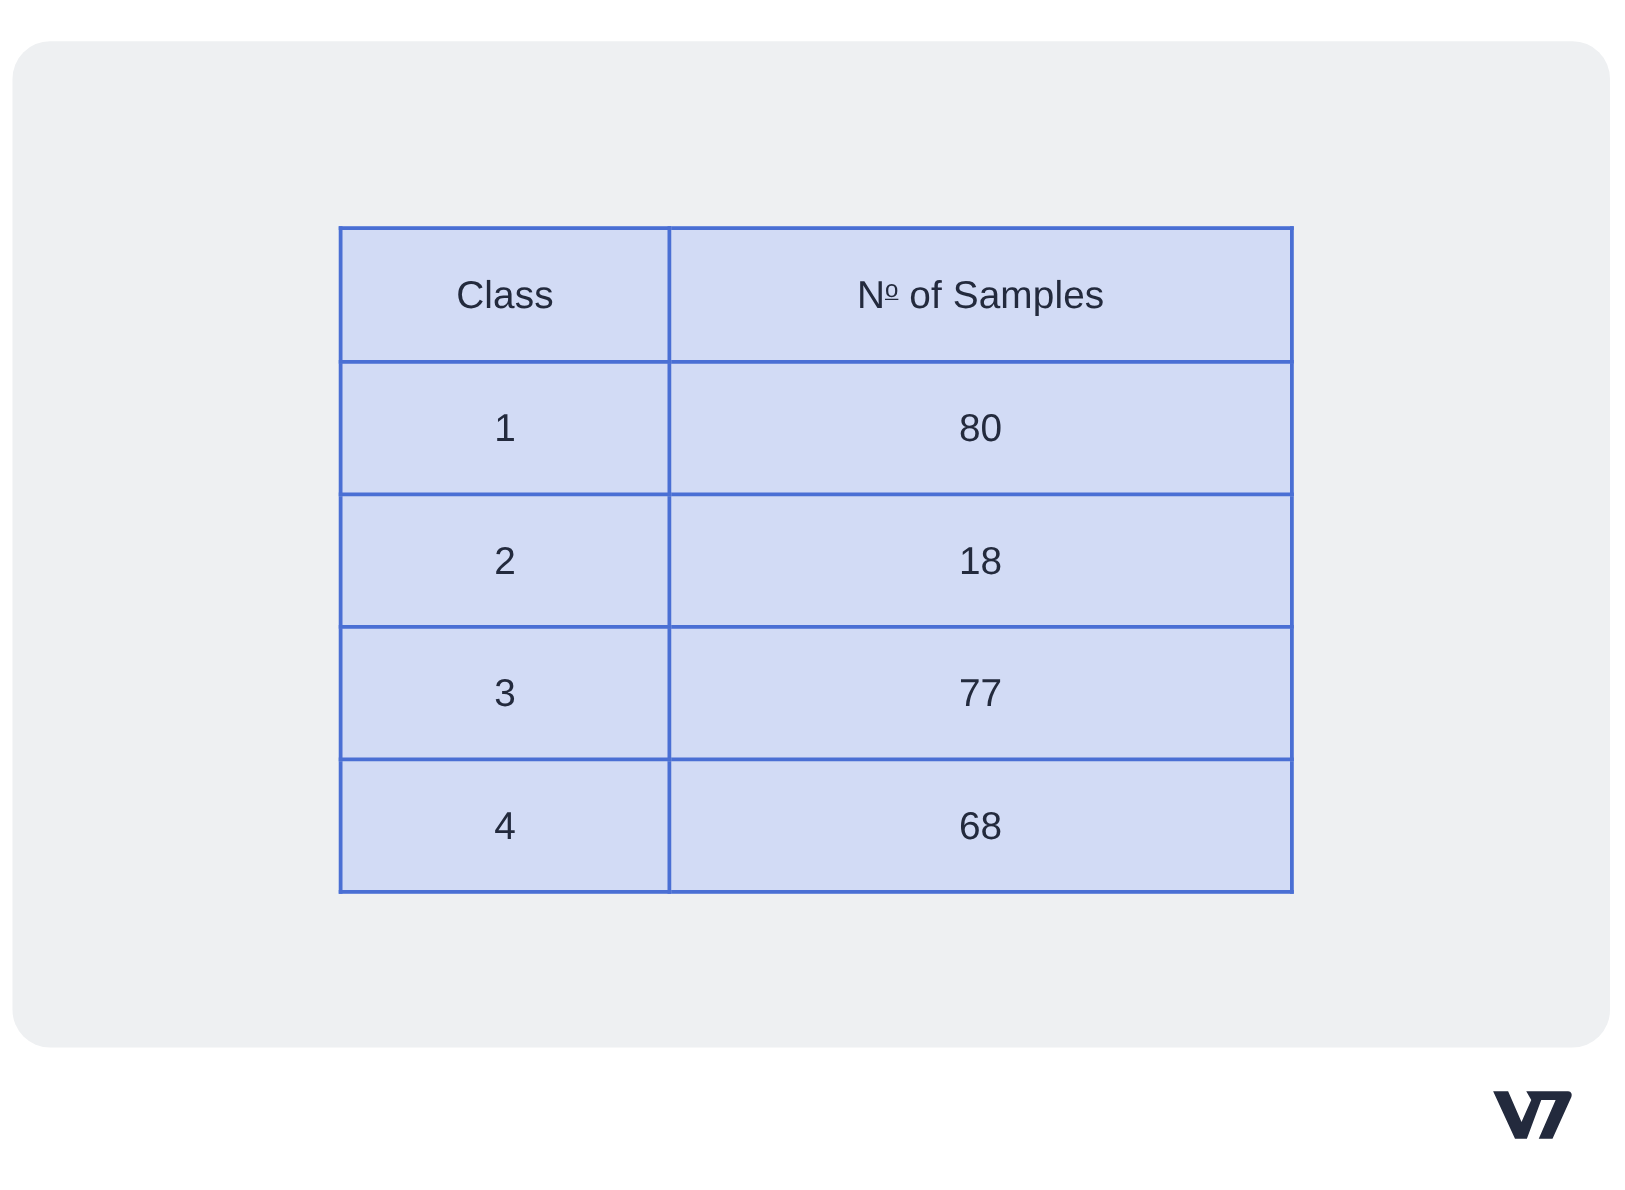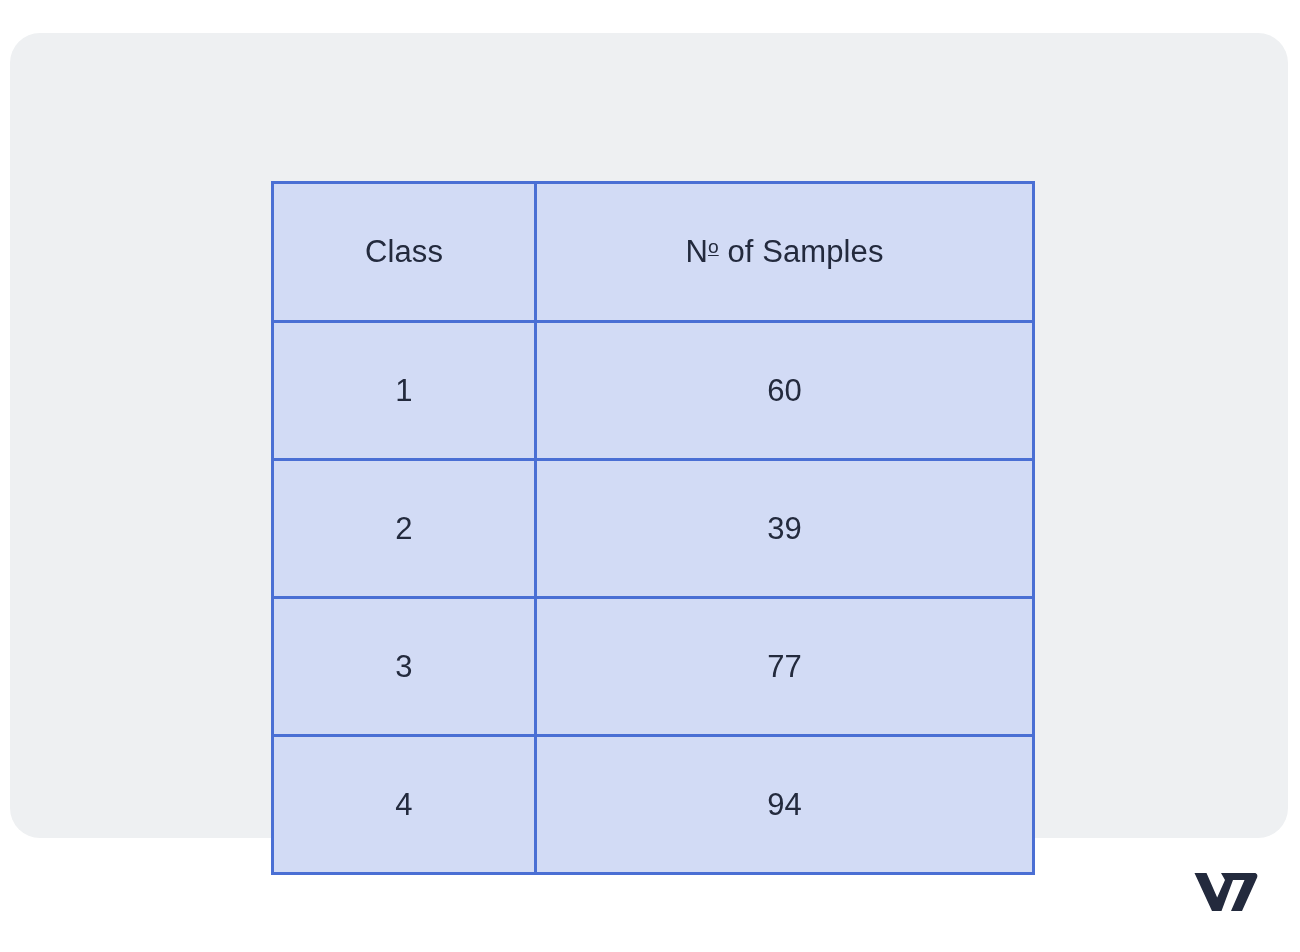--- a/index.html
+++ b/index.html
@@ -43,21 +43,21 @@
   #samples-table th,
   #samples-table td {
     border: 3px solid #4a6fd4;
     background: #d2dbf5;
     color: #232a3d;
     text-align: center;
     vertical-align: middle;
     font-weight: 400;
     font-size: 31px;
     letter-spacing: 0.1px;
-    padding: 16px;
+    padding: 0;
   }
   #samples-table th { height: 104px; }
   #samples-table td { height: 103px; }
 
   .ordinal-sup {
     font-size: 0.62em;
     vertical-align: 0.45em;
     text-decoration: underline;
     text-underline-offset: 0.12em;
     letter-spacing: 0;
@@ -85,33 +85,33 @@
     </colgroup>
     <thead>
       <tr>
         <th>Class</th>
         <th><span>N</span><span class="ordinal-sup">o</span><span> of Samples</span></th>
       </tr>
     </thead>
     <tbody>
       <tr>
         <td>1</td>
-        <td>60</td>
+        <td>80</td>
       </tr>
       <tr>
         <td>2</td>
-        <td>39</td>
+        <td>18</td>
       </tr>
       <tr>
         <td>3</td>
         <td>77</td>
       </tr>
       <tr>
         <td>4</td>
-        <td>94</td>
+        <td>68</td>
       </tr>
     </tbody>
   </table>
 
 </div>
 
 <div id="v7-logo">
   <svg viewBox="0 0 64 42" xmlns="http://www.w3.org/2000/svg" aria-hidden="true">
     <path d="M0.5 2.0 L12.5 2.0 L23.2 26.5 L31.0 9.0 L39.0 9.0 L27.5 40.0 L18.0 40.0 Z" fill="#232a3d"></path>
     <path d="M27.0 2.0 L60.5 2.0 C63.0 2.0 64.0 4.5 63.0 6.8 L48.0 40.0 L37.0 40.0 L50.5 9.0 L31.0 9.0 Z" fill="#232a3d"></path>

